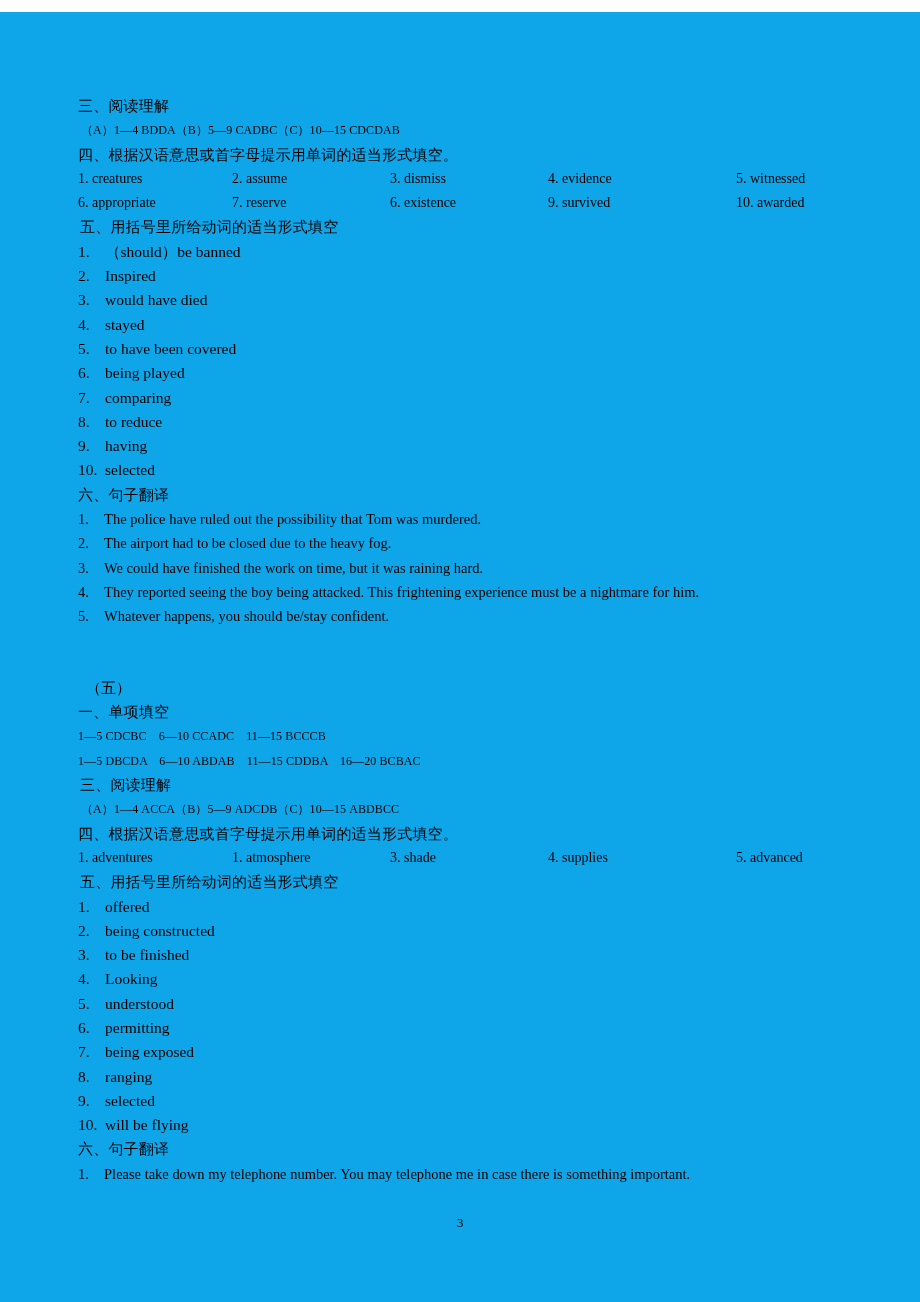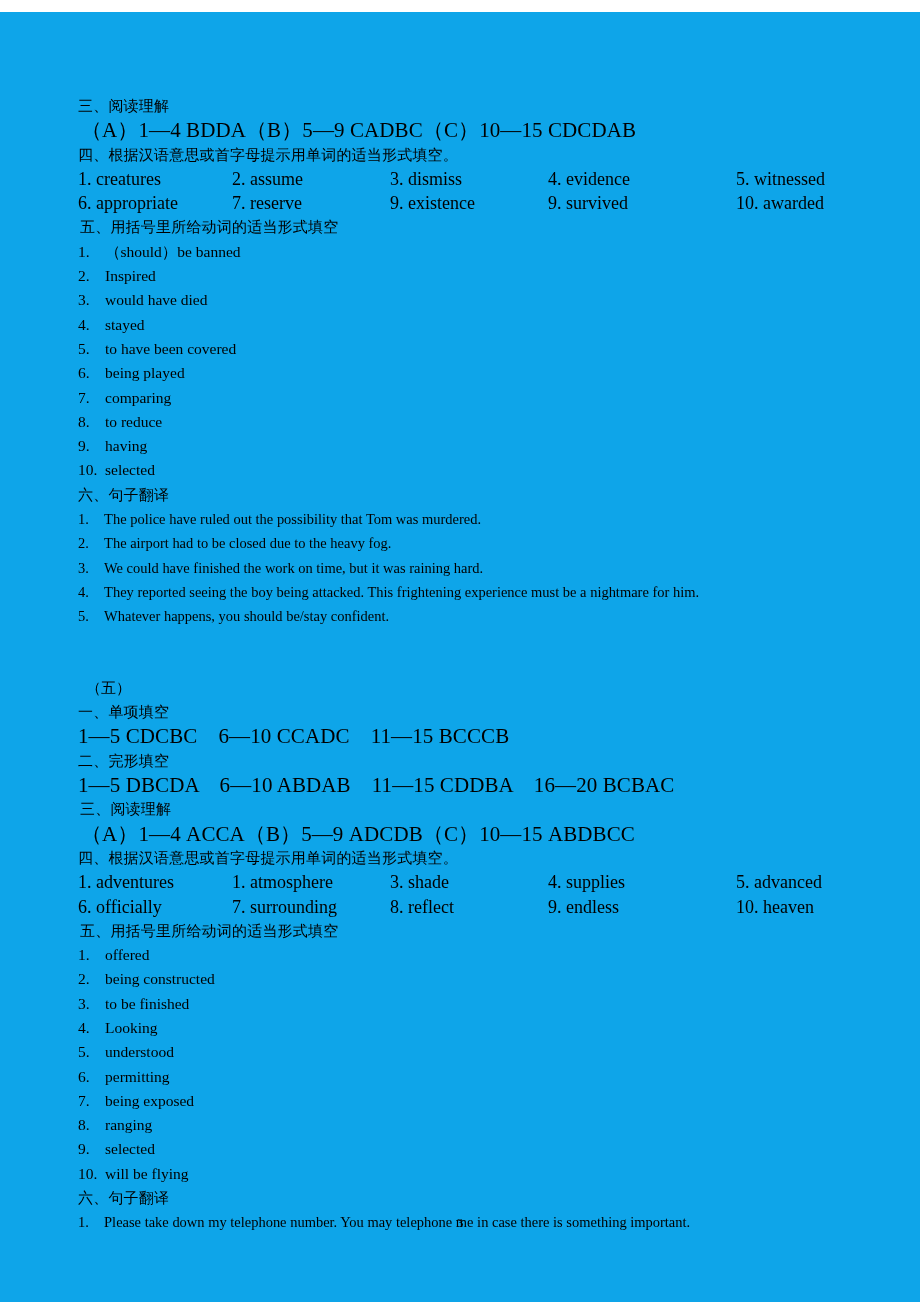--- a/index.html
+++ b/index.html
@@ -28,21 +28,21 @@
   
   .cn-head {
     font-size: 15px;
     line-height: 24.3px;
     white-space: nowrap;
     letter-spacing: 0.2px;
   }
   .cn-head.indent1 { padding-left: 2px; }
 
   .ans-line {
-    font-size: 21px;
+    font-size: 12px;
     line-height: 24.3px;
     white-space: nowrap;
     letter-spacing: 0.1px;
   }
   .ans-line.indent1 { padding-left: 3px; }
 
   .sec-label {
     font-size: 15px;
     line-height: 24.3px;
     padding-left: 8px;
@@ -51,21 +51,21 @@
 
   .blank-line {
     height: 24.3px;
   }
   .blank-line.small { height: 23px; }
 
   
   .vocab-row {
     position: relative;
     height: 24.3px;
-    font-size: 18px;
+    font-size: 14px;
     line-height: 24.3px;
     white-space: nowrap;
     text-decoration: underline;
   }
   .vocab-cell {
     position: absolute;
     top: 0;
   }
   .vc0 { left: 0px; }
   .vc1 { left: 154px; }
@@ -140,21 +140,21 @@
     <div class="vocab-row">
       <span class="vocab-cell vc0">1. creatures</span>
       <span class="vocab-cell vc1">2. assume</span>
       <span class="vocab-cell vc2">3. dismiss</span>
       <span class="vocab-cell vc3">4. evidence</span>
       <span class="vocab-cell vc4">5. witnessed</span>
     </div>
     <div class="vocab-row">
       <span class="vocab-cell vc0">6. appropriate</span>
       <span class="vocab-cell vc1">7. reserve</span>
-      <span class="vocab-cell vc2">9. existence</span>
+      <span class="vocab-cell vc2">6. existence</span>
       <span class="vocab-cell vc3">9. survived</span>
       <span class="vocab-cell vc4">10. awarded</span>
     </div>
 
     <div class="cn-head indent1">五、用括号里所给动词的适当形式填空</div>
 
     <div class="num-row">
       <span class="num">1.</span>
       <span class="txt">（should）be banned</span>
     </div>
@@ -219,42 +219,34 @@
     </div>
 
     <div class="blank-line"></div>
     <div class="blank-line small"></div>
 
     <div class="sec-label">（五）</div>
 
     <div class="cn-head">一、单项填空</div>
     <div class="ans-line">1—5 CDCBC　6—10 CCADC　11—15 BCCCB</div>
 
-    <div class="cn-head">二、完形填空</div>
     <div class="ans-line">1—5 DBCDA　6—10 ABDAB　11—15 CDDBA　16—20 BCBAC</div>
 
     <div class="cn-head indent1">三、阅读理解</div>
     <div class="ans-line indent1">（A）1—4 ACCA（B）5—9 ADCDB（C）10—15 ABDBCC</div>
 
     <div class="cn-head">四、根据汉语意思或首字母提示用单词的适当形式填空。</div>
 
     <div class="vocab-row">
       <span class="vocab-cell vc0">1. adventures</span>
       <span class="vocab-cell vc1">1. atmosphere</span>
       <span class="vocab-cell vc2">3. shade</span>
       <span class="vocab-cell vc3">4. supplies</span>
       <span class="vocab-cell vc4">5. advanced</span>
     </div>
-    <div class="vocab-row">
-      <span class="vocab-cell vc0">6. officially</span>
-      <span class="vocab-cell vc1">7. surrounding</span>
-      <span class="vocab-cell vc2">8. reflect</span>
-      <span class="vocab-cell vc3">9. endless</span>
-      <span class="vocab-cell vc4">10. heaven</span>
-    </div>
 
     <div class="cn-head indent1">五、用括号里所给动词的适当形式填空</div>
 
     <div class="num-row">
       <span class="num">1.</span>
       <span class="txt">offered</span>
     </div>
     <div class="num-row">
       <span class="num">2.</span>
       <span class="txt">being constructed</span>

